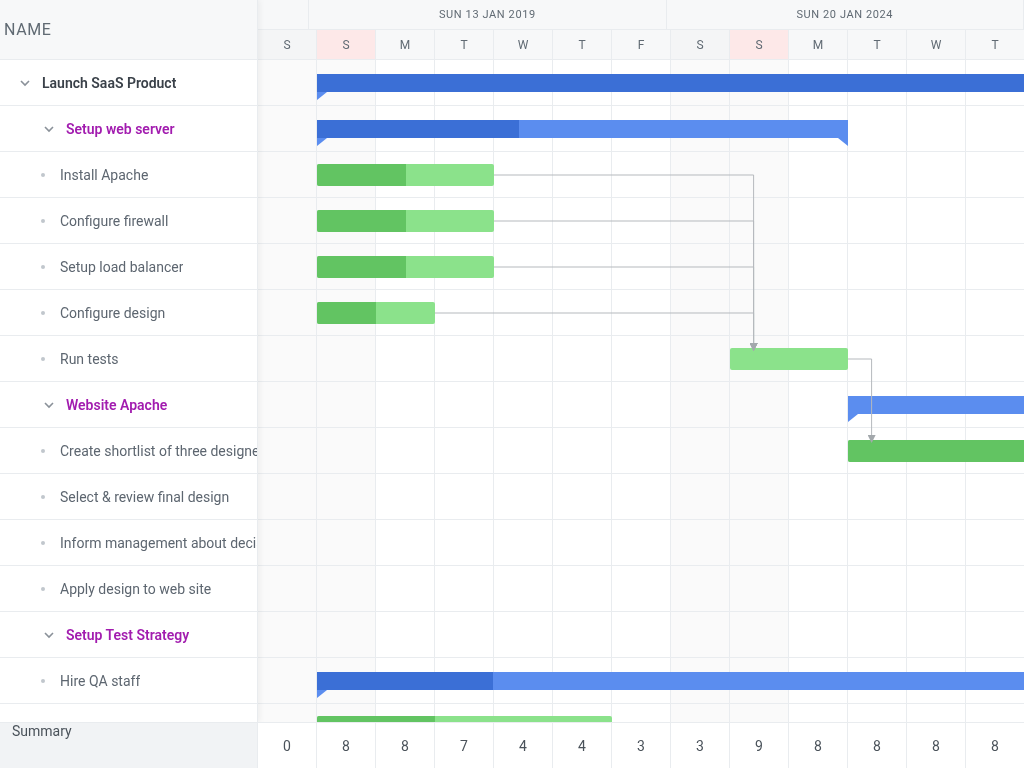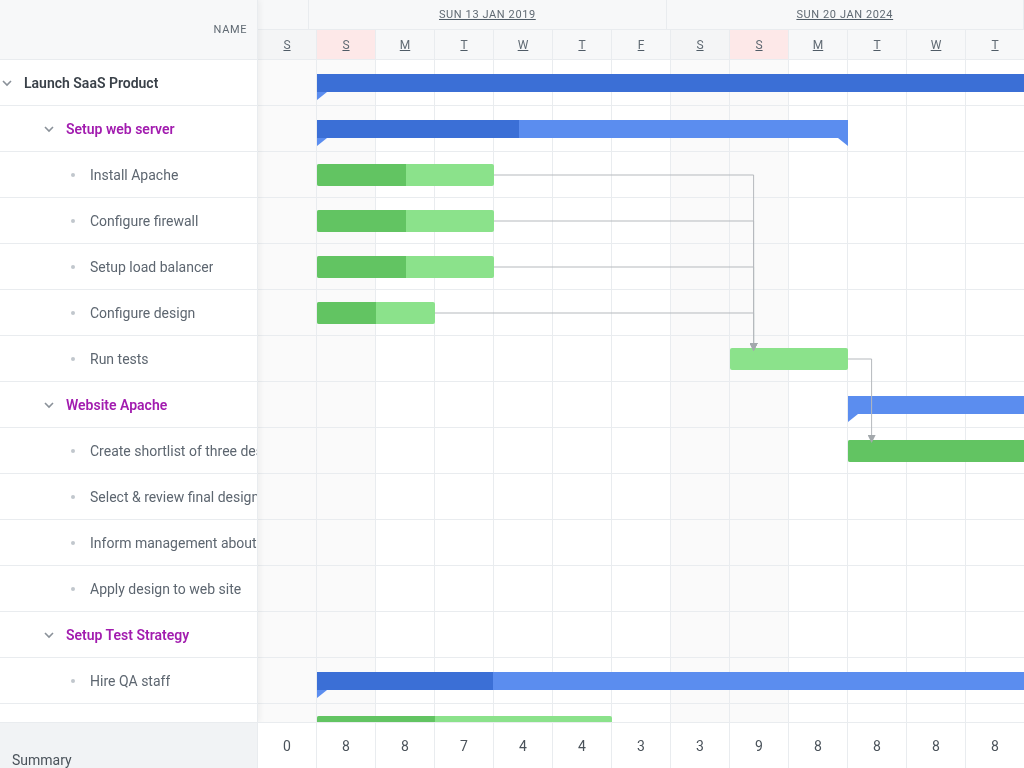--- a/index.html
+++ b/index.html
@@ -49,27 +49,26 @@
     display: flex;
     flex-direction: column;
     box-shadow: 2px 0 6px rgba(0,0,0,0.05);
     z-index: 5;
     background: #fff;
   }
   .left-header {
     height: 60px;
     display: flex;
     align-items: center;
-    padding: 0 10px;
-    font-size: 11px;
+    padding: 0 4px;
+    font-size: 16px;
     letter-spacing: 0.6px;
     color: var(--text-header);
     background: var(--header-bg);
     border-bottom: 1px solid var(--border);
-    justify-content: flex-end;
   }
   .left-rows {
     flex: 1 1 auto;
     overflow: hidden;
   }
   .task-row {
     height: 46px;
     display: flex;
     align-items: center;
     border-bottom: 1px solid var(--border);
@@ -90,43 +89,42 @@
     width: 4px; height: 4px;
     border-radius: 50%;
     background: #c1c7cd;
     display: block;
   }
   .task-row .label {
     padding-left: 10px;
     overflow: hidden;
     text-overflow: clip;
   }
-  .level-0 { font-weight: 600; color: #3a4149; }
+  .level-0 { padding-left: 18px; font-weight: 600; color: #3a4149; }
   .level-1 { padding-left: 42px; font-weight: 600; color: #a21caf; }
-  .level-2 { padding-left: 66px; color: #5d6670; }
+  .level-2 { padding-left: 36px; color: #5d6670; }
 
   
   .timeline-panel {
     position: relative;
     flex: 1 1 auto;
     overflow: hidden;
     display: flex;
     flex-direction: column;
   }
   .tl-header {
     height: 60px;
     display: flex;
     flex-direction: column;
     background: var(--header-bg);
     border-bottom: 1px solid var(--border);
   }
   .tl-header-row {
     display: flex;
     flex-direction: row;
-    text-decoration: underline;
   }
   .tl-header-top { height: 30px; }
   .tl-header-bot { height: 30px; border-top: 1px solid var(--border); }
   .tl-week {
     width: 413px; 
     display: flex;
     align-items: center;
     justify-content: center;
     font-size: 11px;
     letter-spacing: 0.6px;
@@ -238,21 +236,21 @@
     height: 46px;
     display: flex;
     flex-direction: row;
     border-top: 1px solid var(--border);
     background: var(--summary-bg);
   }
   .footer .left {
     width: 258px;
     flex: 0 0 258px;
     display: flex;
-    align-items: flex-end;
+    align-items: flex-start;
     padding: 0 12px;
     border-right: 1px solid var(--border);
     color: #4a525a;
   }
   .footer .cells {
     display: flex;
     flex-direction: row;
     flex: 1 1 auto;
     overflow: hidden;
   }

